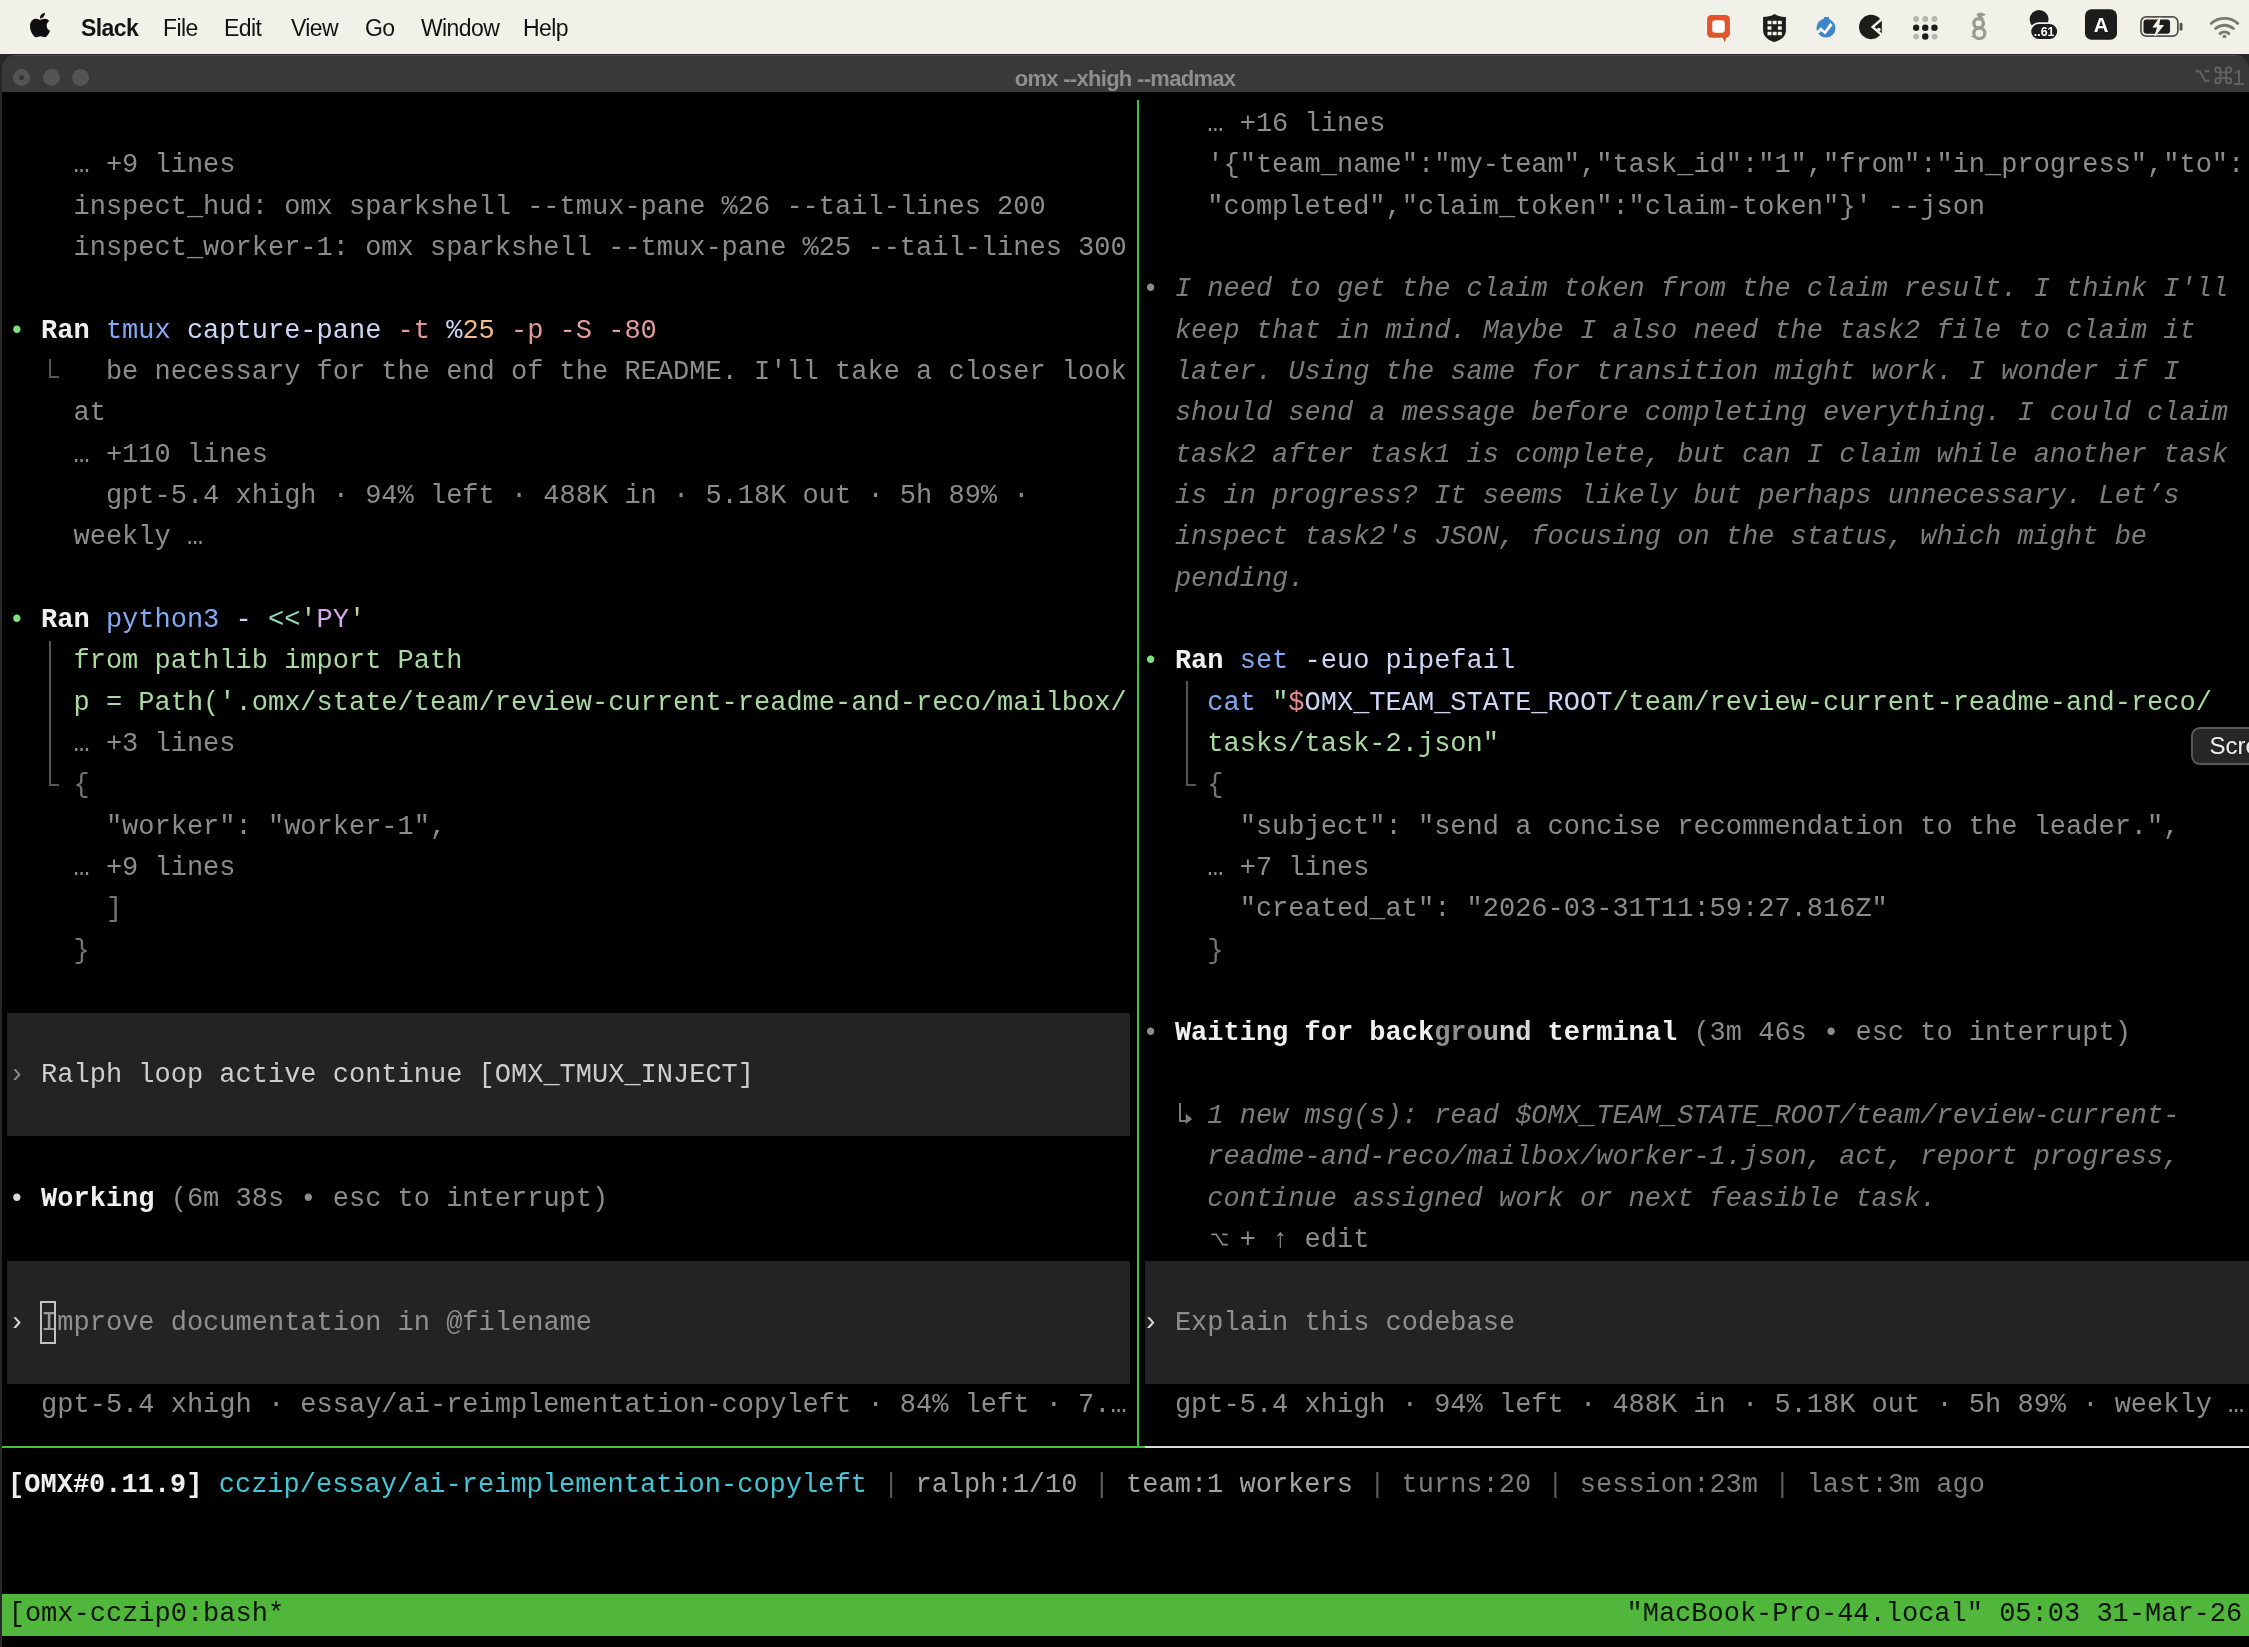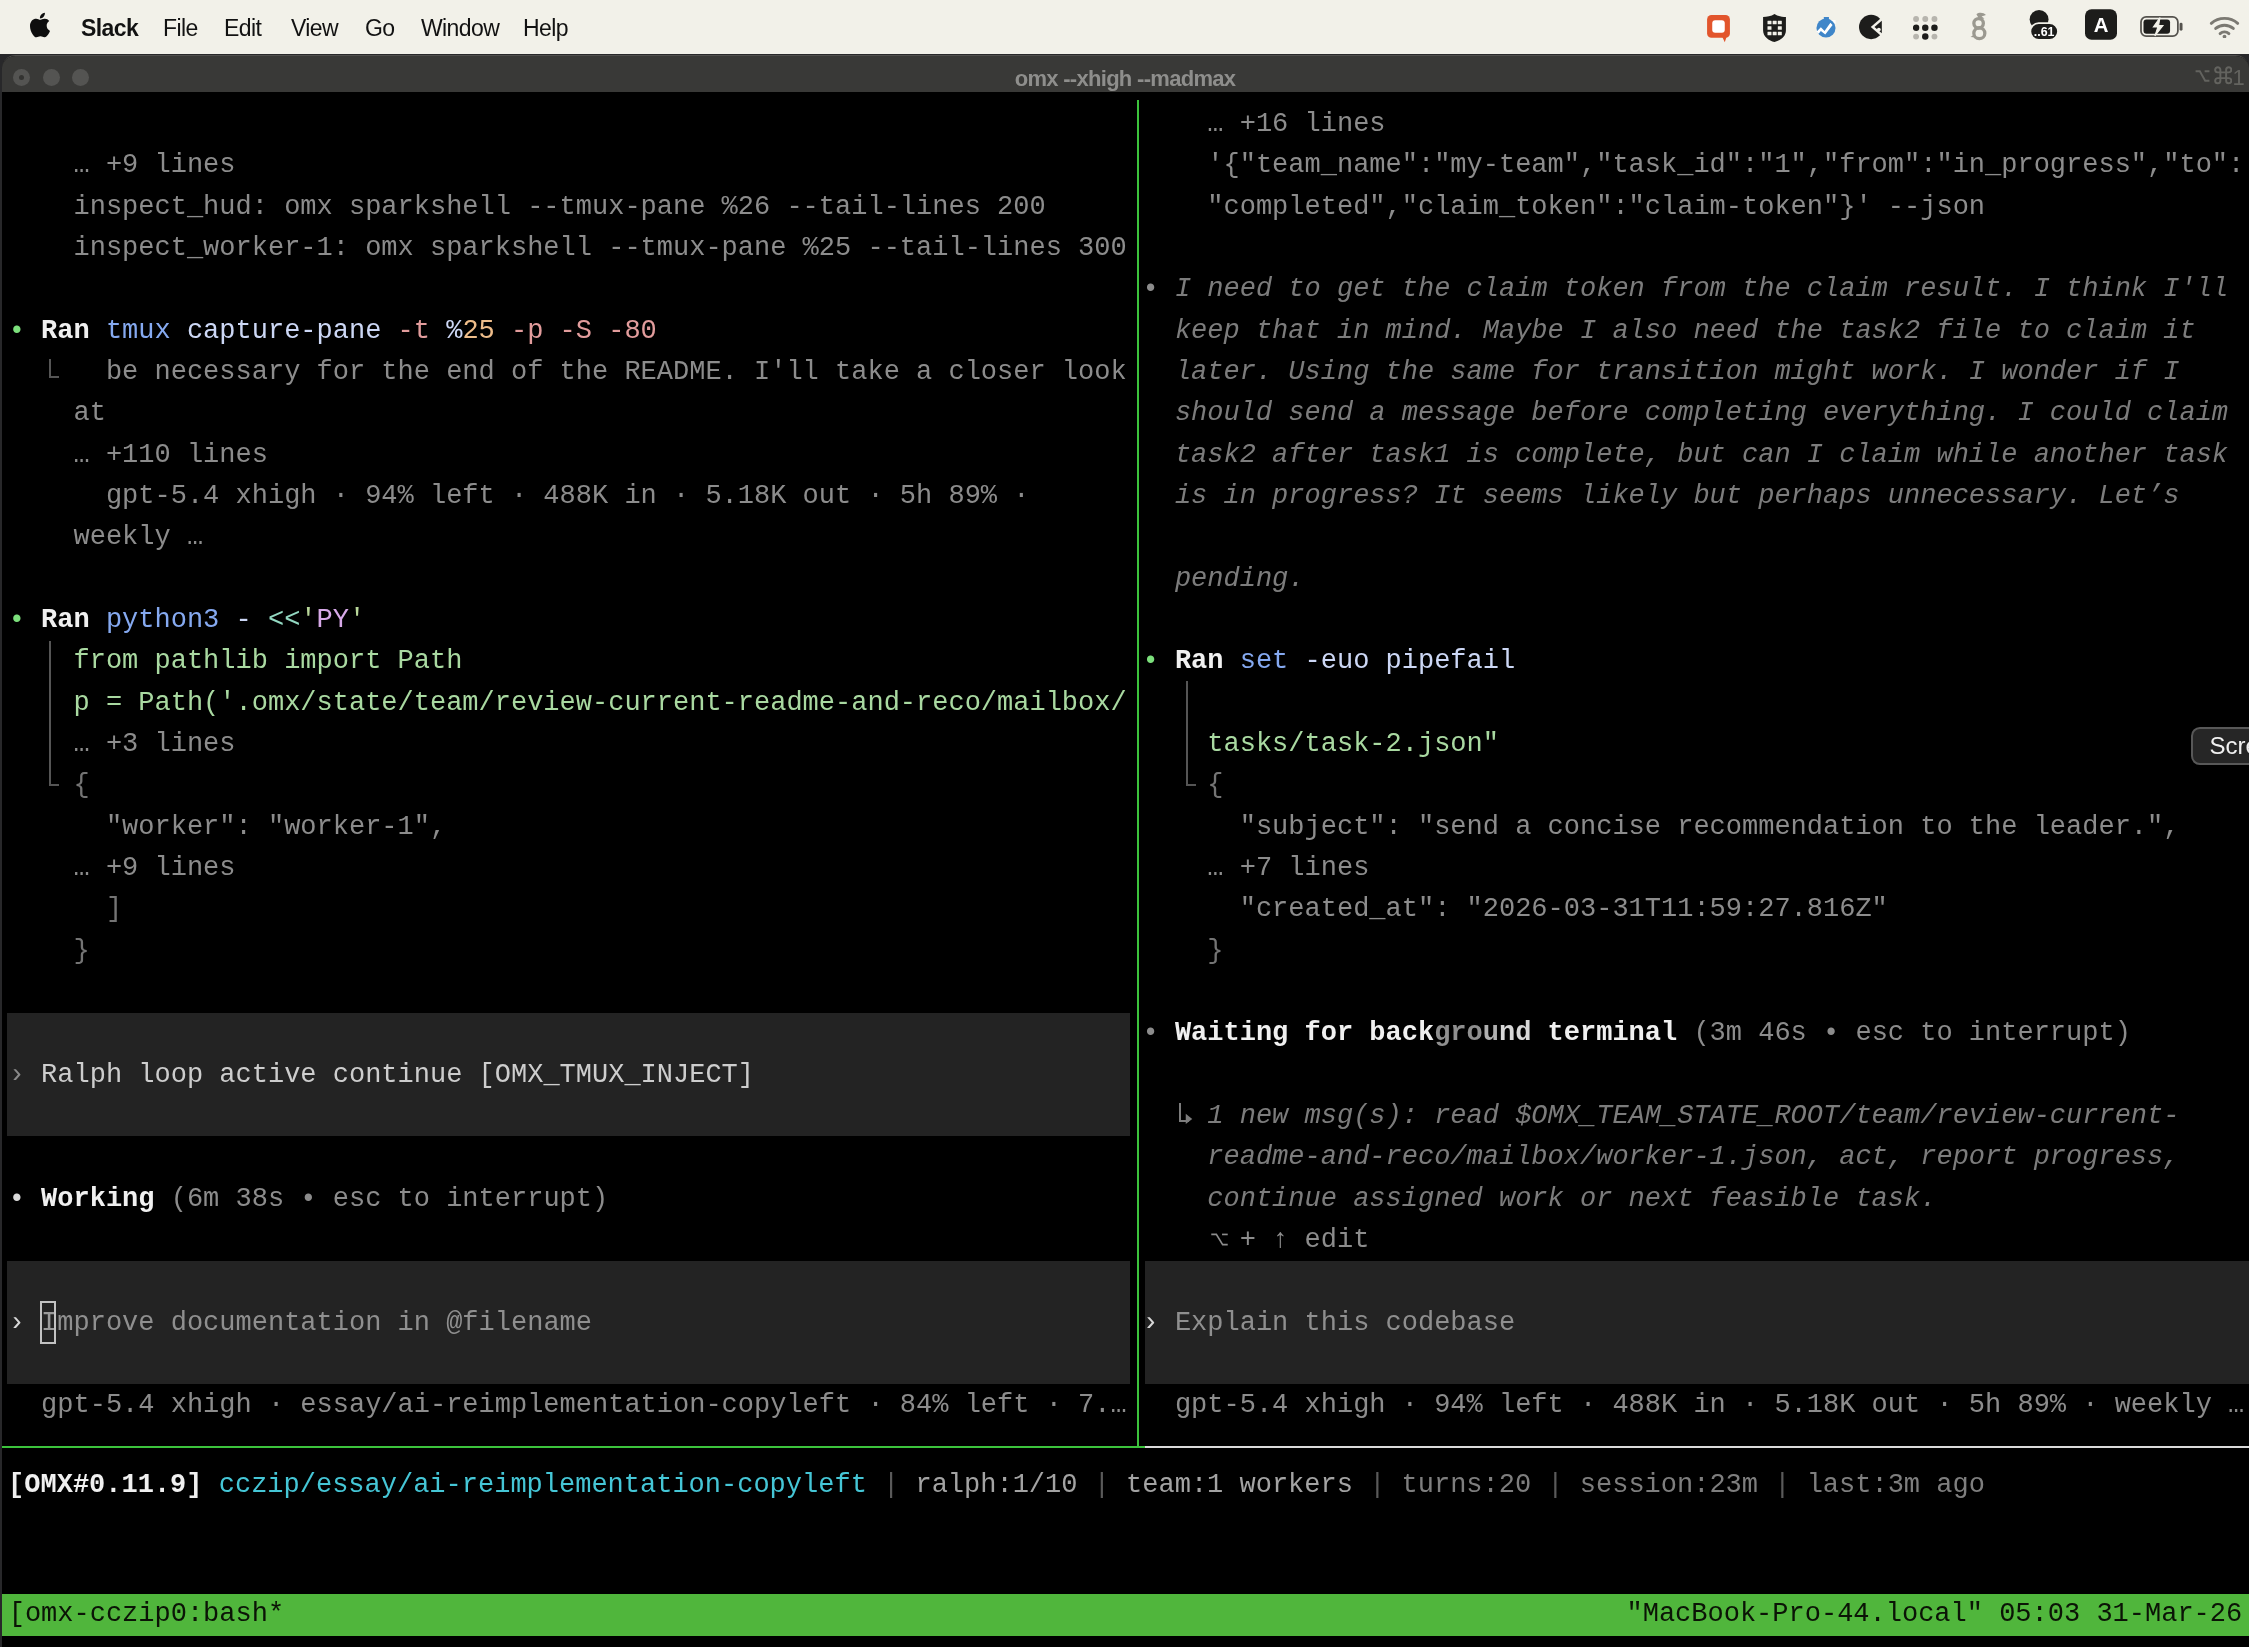--- a/index.html
+++ b/index.html
@@ -157,22 +157,24 @@
 <div class="row" style="left:7.2px;top:1329px">  gpt-5.4 xhigh · essay/ai-reimplementation-copyleft · 84% left · 7.…</div>
 <div class="row" style="left:1141px;top:48px">    … +16 lines</div>
 <div class="row" style="left:1141px;top:89px">    '{"team_name":"my-team","task_id":"1","from":"in_progress","to":</div>
 <div class="row" style="left:1141px;top:131px">    "completed","claim_token":"claim-token"}' --json</div>
 <div class="row" style="left:1141px;top:213px"><i class="gb">•</i> <i class="it">I need to get the claim token from the claim result. I think I'll</i></div>
 <div class="row" style="left:1141px;top:255px"><i class="it">  keep that in mind. Maybe I also need the task2 file to claim it</i></div>
 <div class="row" style="left:1141px;top:337px"><i class="it">  should send a message before completing everything. I could claim</i></div>
 <div class="row" style="left:1141px;top:296px"><i class="it">  later. Using the same for transition might work. I wonder if I</i></div>
 <div class="row" style="left:1141px;top:379px"><i class="it">  task2 after task1 is complete, but can I claim while another task</i></div>
 <div class="row" style="left:1141px;top:420px"><i class="it">  is in progress? It seems likely but perhaps unnecessary. Let’s</i></div>
+<div class="row" style="left:1141px;top:461px"><i class="it">  inspect task2's JSON, focusing on the status, which might be</i></div>
 <div class="row" style="left:1141px;top:503px"><i class="it">  pending.</i></div>
 <div class="row" style="left:1141px;top:585px"><i class="bu">•</i> <i class="w">Ran</i> <i class="bl">set</i><i class="lv"> -euo pipefail</i></div>
+<div class="row" style="left:1141px;top:627px">    <i class="bl">cat</i> <i class="gr">"</i><i class="rd">$</i><i class="lv">OMX_TEAM_STATE_ROOT</i><i class="gr">/team/review-current-readme-and-reco/</i></div>
 <div class="row" style="left:1141px;top:668px"><i class="gr">    tasks/task-2.json"</i></div>
 <div class="row" style="left:1141px;top:709px"><i class="gd">    {</i></div>
 <div class="row" style="left:1141px;top:751px">      "subject": "send a concise recommendation to the leader.",</div>
 <div class="row" style="left:1141px;top:792px">    … +7 lines</div>
 <div class="row" style="left:1141px;top:833px">      "created_at": "2026-03-31T11:59:27.816Z"</div>
 <div class="row" style="left:1141px;top:875px"><i class="gd">    }</i></div>
 <div class="row" style="left:1141px;top:957px"><i class="gb">•</i> <i class="w">Waiting for back</i><i class="sh1">gro</i><i class="sh2">u</i><i class="sh3">nd</i><i class="w"> terminal</i> (3m 46s • esc to interrupt)</div>
 <div class="row" style="left:1141px;top:1040px">    <i class="it">1 new msg(s): read $OMX_TEAM_STATE_ROOT/team/review-current-</i></div>
 <div class="row" style="left:1141px;top:1081px">    <i class="it">readme-and-reco/mailbox/worker-1.json, act, report progress,</i></div>
 <div class="row" style="left:1141px;top:1123px">    <i class="it">continue assigned work or next feasible task.</i></div>

